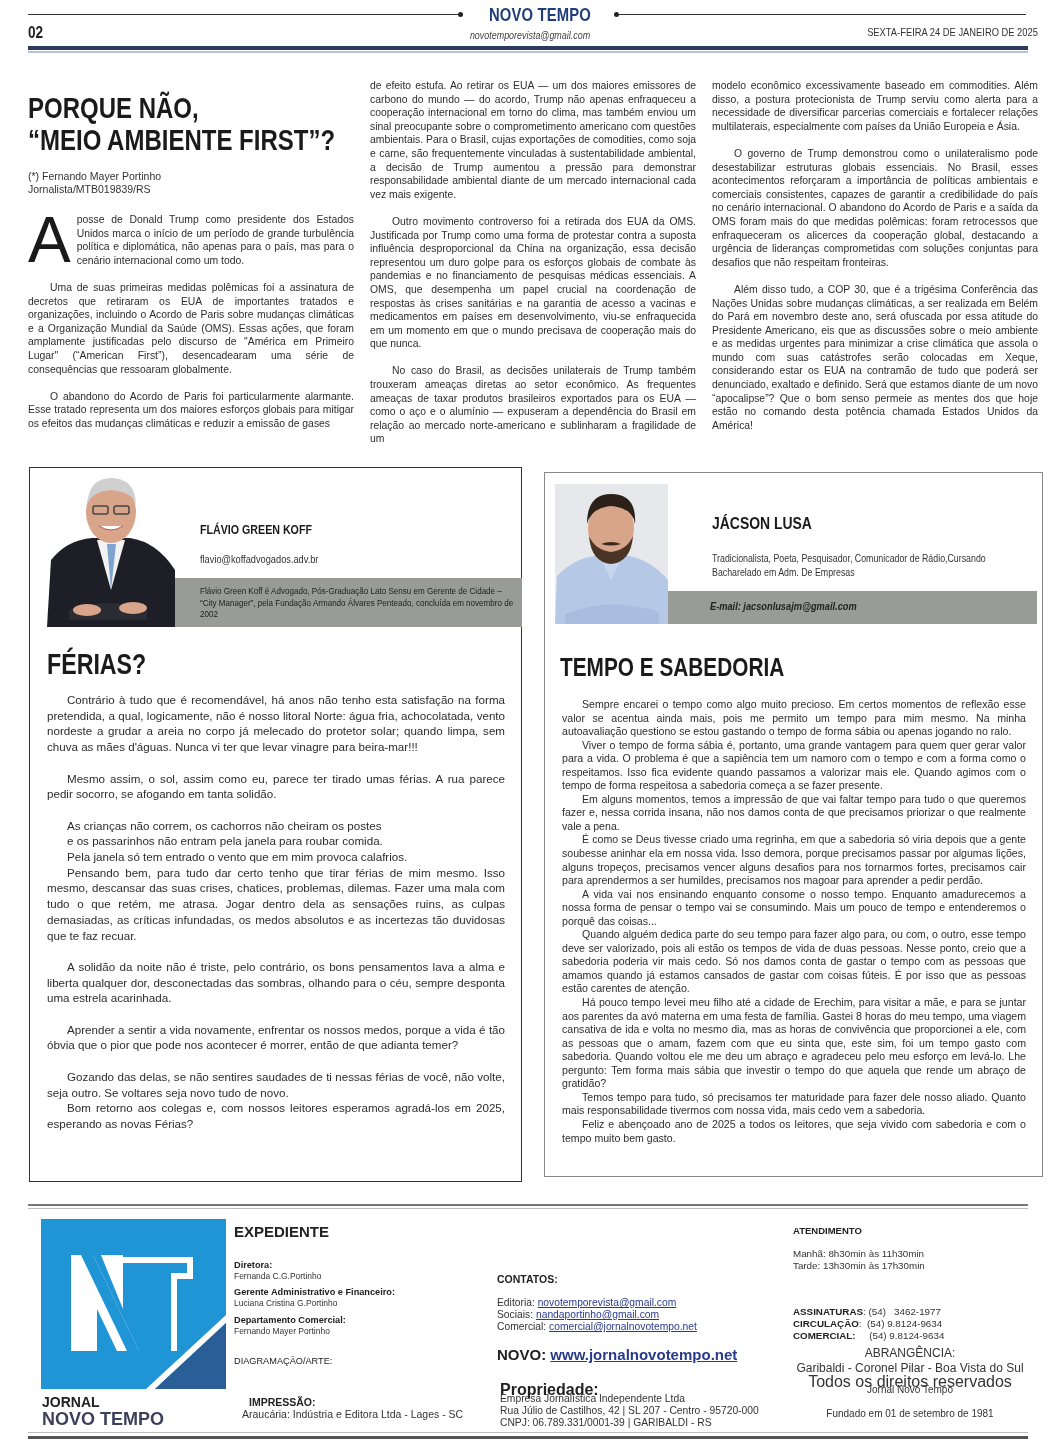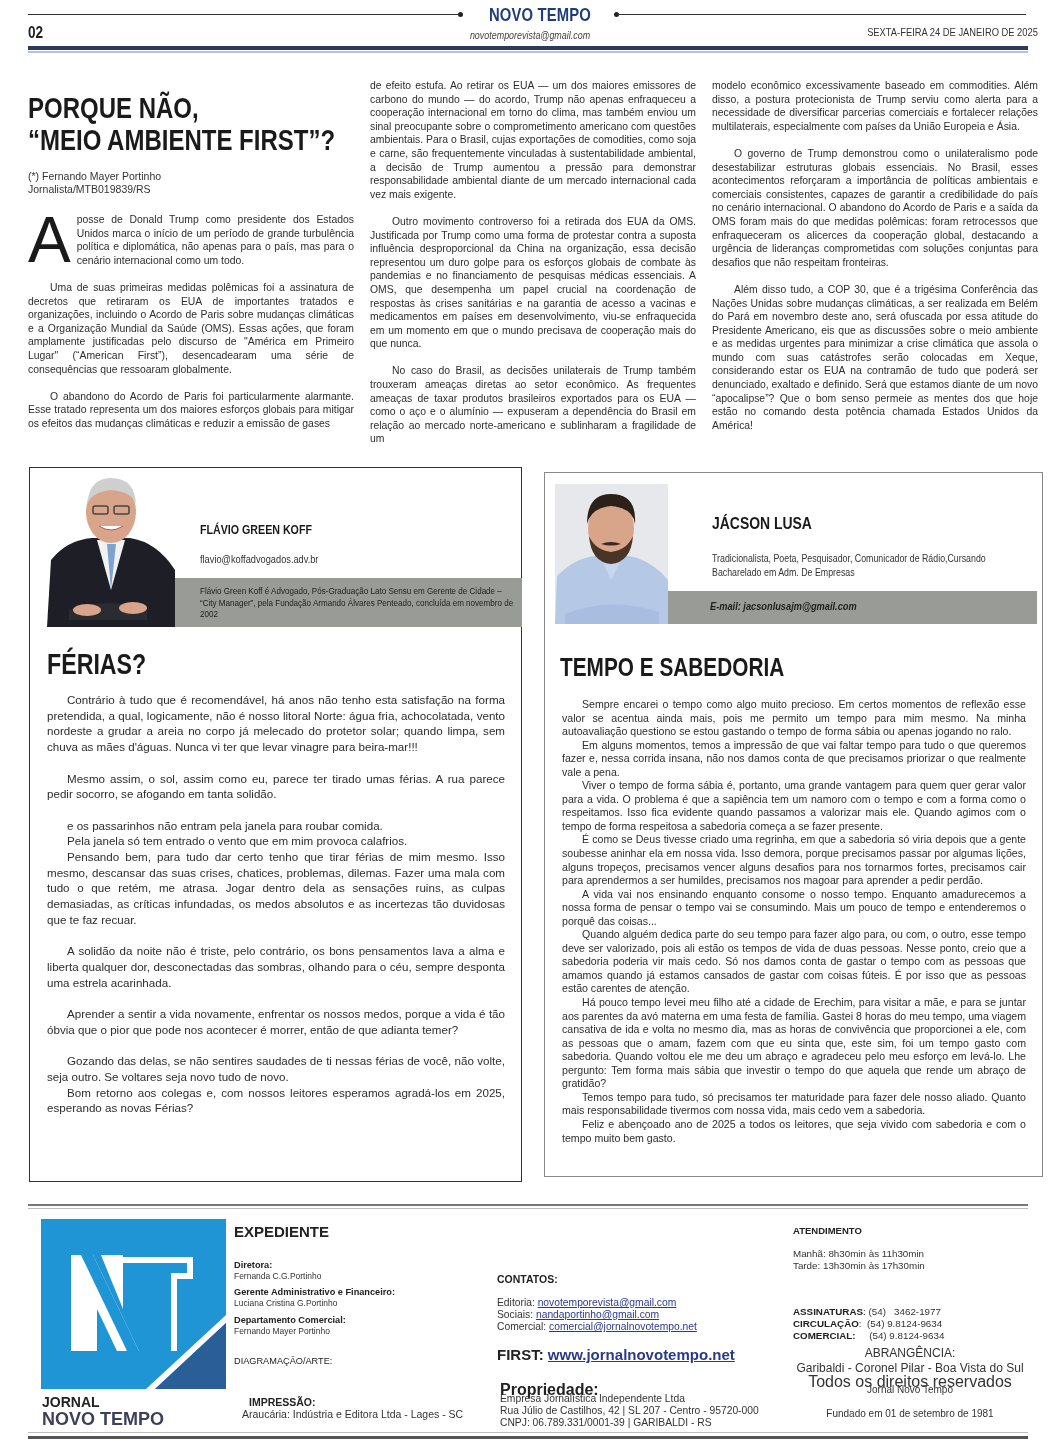--- a/index.html
+++ b/index.html
@@ -155,20 +155,21 @@
     <ellipse cx="86" cy="138" rx="14" ry="6" fill="#d9a58a"></ellipse>
   </svg>
 </div>
 <div class="auth-name an-l">FLÁVIO GREEN KOFF</div>
 <div class="auth-info ai-l-mail">flavio@koffadvogados.adv.br</div>
 <div class="auth-info ai-l-bio">Flávio Green Koff é Advogado, Pós-Graduação Lato Sensu em Gerente de Cidade – “City Manager”, pela Fundação Armando Álvares Penteado, concluída em novembro de 2002</div>
 <div class="box-title bt-l">FÉRIAS?</div>
 <div class="bcol bcol-l">
   <p>Contrário à tudo que é recomendável, há anos não tenho esta satisfação na forma pretendida, a qual, logicamente, não é nosso litoral Norte: água fria, achocolatada, vento nordeste a grudar a areia no corpo já melecado do protetor solar; quando limpa, sem chuva as mães d'águas. Nunca vi ter que levar vinagre para beira-mar!!!</p>
   <p>Mesmo assim, o sol, assim como eu, parece ter tirado umas férias. A rua parece pedir socorro, se afogando em tanta solidão.</p>
+  <p class="tight">As crianças não correm, os cachorros não cheiram os postes</p>
   <p class="tight">e os passarinhos não entram pela janela para roubar comida.</p>
   <p class="tight">Pela janela só tem entrado o vento que em mim provoca calafrios.</p>
   <p>Pensando bem, para tudo dar certo tenho que tirar férias de mim mesmo. Isso mesmo, descansar das suas crises, chatices, problemas, dilemas. Fazer uma mala com tudo o que retém, me atrasa. Jogar dentro dela as sensações ruins, as culpas demasiadas, as críticas infundadas, os medos absolutos e as incertezas tão duvidosas que te faz recuar.</p>
   <p>A solidão da noite não é triste, pelo contrário, os bons pensamentos lava a alma e liberta qualquer dor, desconectadas das sombras, olhando para o céu, sempre desponta uma estrela acarinhada.</p>
   <p>Aprender a sentir a vida novamente, enfrentar os nossos medos, porque a vida é tão óbvia que o pior que pode nos acontecer é morrer, então de que adianta temer?</p>
   <p class="tight">Gozando das delas, se não sentires saudades de ti nessas férias de você, não volte, seja outro. Se voltares seja novo tudo de novo.</p>
   <p class="tight">Bom retorno aos colegas e, com nossos leitores esperamos agradá-los em 2025, esperando as novas Férias?</p>
 </div>
 
 <div class="box box-right"></div>
@@ -183,22 +184,22 @@
     <path d="M46 60 Q56 56 66 60 Q56 63 46 60 Z" fill="#3a281c"></path>
     <path d="M10 130 Q56 112 104 128 L104 140 L10 140 Z" fill="#a9bde0"></path>
   </svg>
 </div>
 <div class="auth-name an-r">JÁCSON LUSA</div>
 <div class="auth-info ai-r-bio">Tradicionalista, Poeta, Pesquisador, Comunicador de Rádio,Cursando Bacharelado em Adm. De Empresas</div>
 <div class="auth-info ai-r-mail">E-mail: jacsonlusajm@gmail.com</div>
 <div class="box-title bt-r">TEMPO E SABEDORIA</div>
 <div class="bcol bcol-r">
   <p>Sempre encarei o tempo como algo muito precioso. Em certos momentos de reflexão esse valor se acentua ainda mais, pois me permito um tempo para mim mesmo. Na minha autoavaliação questiono se estou gastando o tempo de forma sábia ou apenas jogando no ralo.</p>
+  <p>Viver o tempo de forma sábia é, portanto, uma grande vantagem para quem quer gerar valor para a vida. O problema é que a sapiência tem um namoro com o tempo e com a forma como o respeitamos. Isso fica evidente quando passamos a valorizar mais ele. Quando agimos com o tempo de forma respeitosa a sabedoria começa a se fazer presente.</p>
   <p>Em alguns momentos, temos a impressão de que vai faltar tempo para tudo o que queremos fazer e, nessa corrida insana, não nos damos conta de que precisamos priorizar o que realmente vale a pena.</p>
-  <p>Viver o tempo de forma sábia é, portanto, uma grande vantagem para quem quer gerar valor para a vida. O problema é que a sapiência tem um namoro com o tempo e com a forma como o respeitamos. Isso fica evidente quando passamos a valorizar mais ele. Quando agimos com o tempo de forma respeitosa a sabedoria começa a se fazer presente.</p>
   <p>É como se Deus tivesse criado uma regrinha, em que a sabedoria só viria depois que a gente soubesse aninhar ela em nossa vida. Isso demora, porque precisamos passar por algumas lições, alguns tropeços, precisamos vencer alguns desafios para nos tornarmos fortes, precisamos cair para aprendermos a ser humildes, precisamos nos magoar para aprender a pedir perdão.</p>
   <p>A vida vai nos ensinando enquanto consome o nosso tempo. Enquanto amadurecemos a nossa forma de pensar o tempo vai se consumindo. Mais um pouco de tempo e entenderemos o porquê das coisas...</p>
   <p>Quando alguém dedica parte do seu tempo para fazer algo para, ou com, o outro, esse tempo deve ser valorizado, pois ali estão os tempos de vida de duas pessoas. Nesse ponto, creio que a sabedoria poderia vir mais cedo. Só nos damos conta de gastar o tempo com as pessoas que amamos quando já estamos cansados de gastar com coisas fúteis. É por isso que as pessoas estão carentes de atenção.</p>
   <p>Há pouco tempo levei meu filho até a cidade de Erechim, para visitar a mãe, e para se juntar aos parentes da avó materna em uma festa de família. Gastei 8 horas do meu tempo, uma viagem cansativa de ida e volta no mesmo dia, mas as horas de convivência que proporcionei a  ele, com as pessoas que o amam, fazem com que eu sinta que, este sim, foi um tempo gasto com sabedoria. Quando voltou ele me deu um abraço e agradeceu pelo meu esforço em levá-lo. Lhe pergunto: Tem forma mais sábia que investir o tempo do que aquela que rende um abraço de gratidão?</p>
   <p>Temos tempo para tudo, só precisamos ter maturidade para fazer dele nosso aliado. Quanto mais responsabilidade tivermos com nossa vida, mais cedo vem a sabedoria.</p>
   <p>Feliz e abençoado ano de 2025 a todos os leitores, que seja vivido com sabedoria e com o tempo muito bem gasto.</p>
 </div>
 
 <div>
   <div class="ft-rule1"></div>
@@ -225,21 +226,21 @@
   <div class="exp-lbl" style="top:1315px">Departamento Comercial:</div>
   <div class="exp-val" style="top:1326px">Fernando Mayer Portinho</div>
   <div class="exp-lbl" style="top:1356px;font-weight:normal;">DIAGRAMAÇÃO/ARTE:</div>
   <div class="imp-lbl">IMPRESSÃO:</div>
   <div class="imp-val">Araucária: Indústria e Editora Ltda - Lages - SC</div>
 
   <div class="ct-lbl">CONTATOS:</div>
   <div class="ct-line" style="top:1297px"><span>Editoria: </span><a>novotemporevista@gmail.com</a></div>
   <div class="ct-line" style="top:1309px"><span>Sociais: </span><a>nandaportinho@gmail.com</a></div>
   <div class="ct-line" style="top:1321px"><span>Comercial: </span><a>comercial@jornalnovotempo.net</a></div>
-  <div class="site"><span>FIRST: </span><a>www.jornalnovotempo.net</a></div>
+  <div class="site"><span>NOVO: </span><a>www.jornalnovotempo.net</a></div>
 
   <div class="prop-lbl">Propriedade:</div>
   <div class="prop-line" style="top:1393px">Empresa Jornalística Independente Ltda</div>
   <div class="prop-line" style="top:1405px">Rua Júlio de Castilhos, 42 | SL 207 - Centro - 95720-000</div>
   <div class="prop-line" style="top:1417px">CNPJ: 06.789.331/0001-39 | GARIBALDI - RS</div>
 
   <div class="at-lbl">ATENDIMENTO</div>
   <div class="at-line" style="top:1248px">Manhã: 8h30min às 11h30min</div>
   <div class="at-line" style="top:1260px">Tarde: 13h30min às 17h30min</div>
   <div class="ph-line" style="top:1298px"><b>ASSINATURAS</b><span style="white-space:pre">: (54)   3462-1977</span></div>

